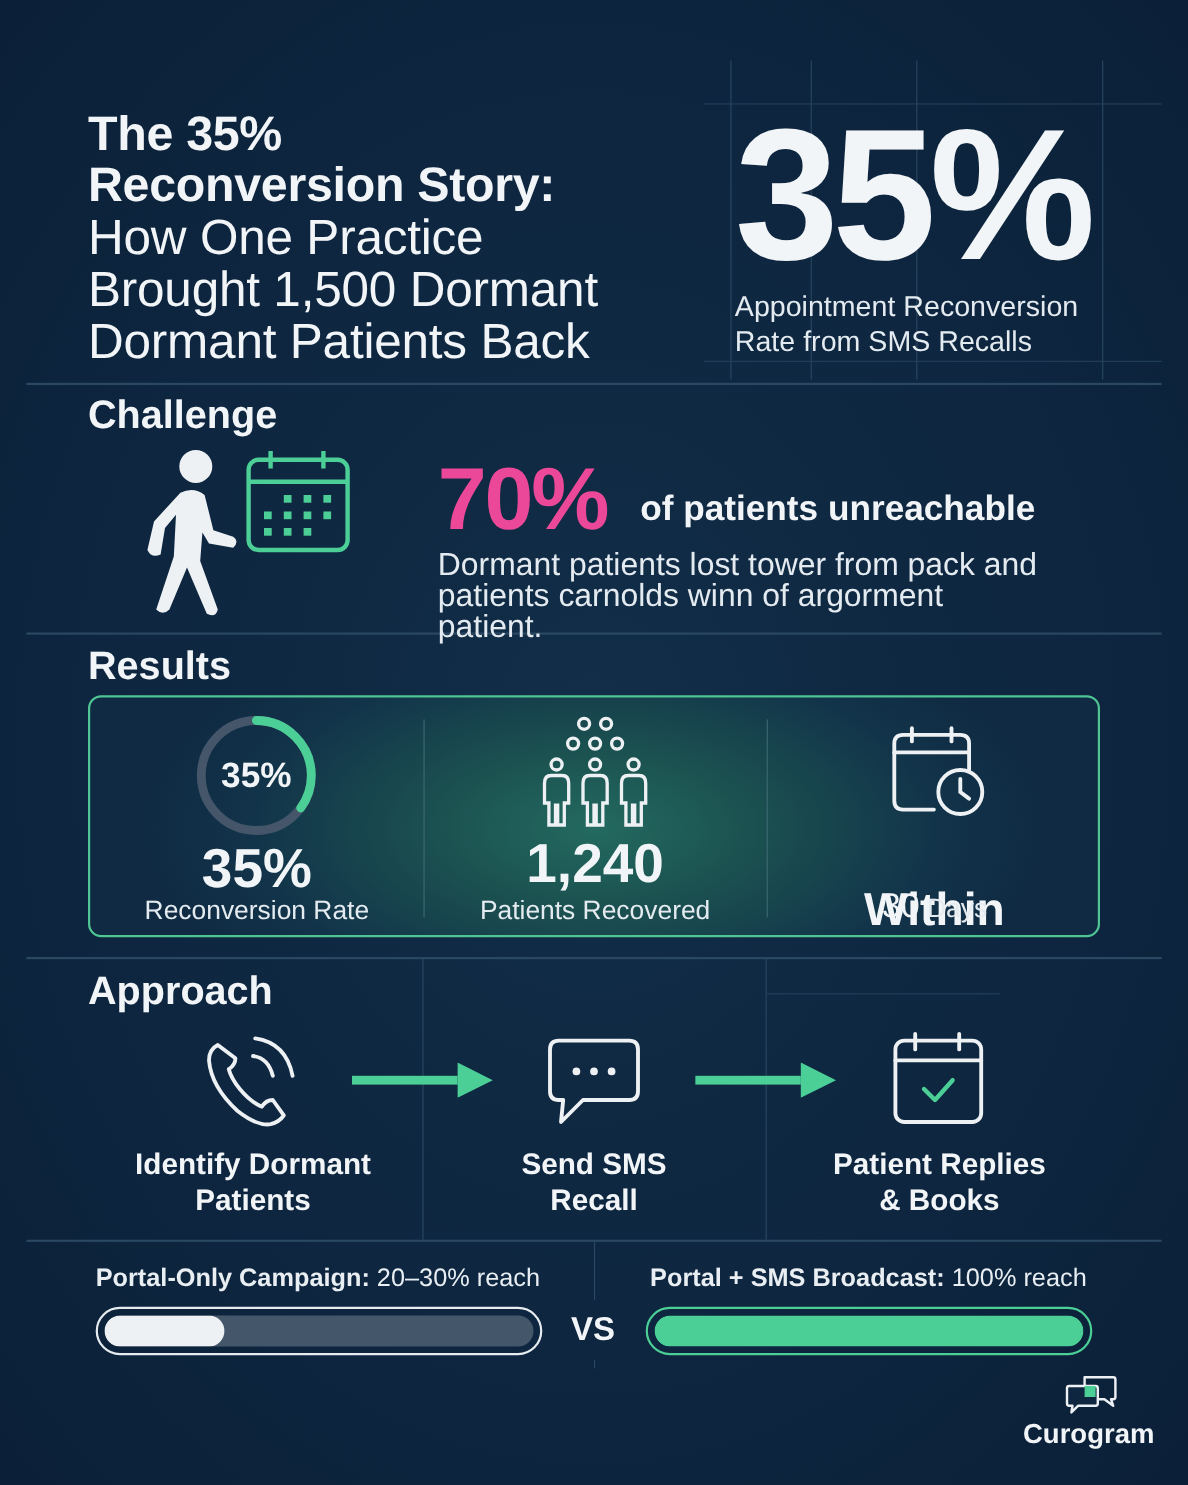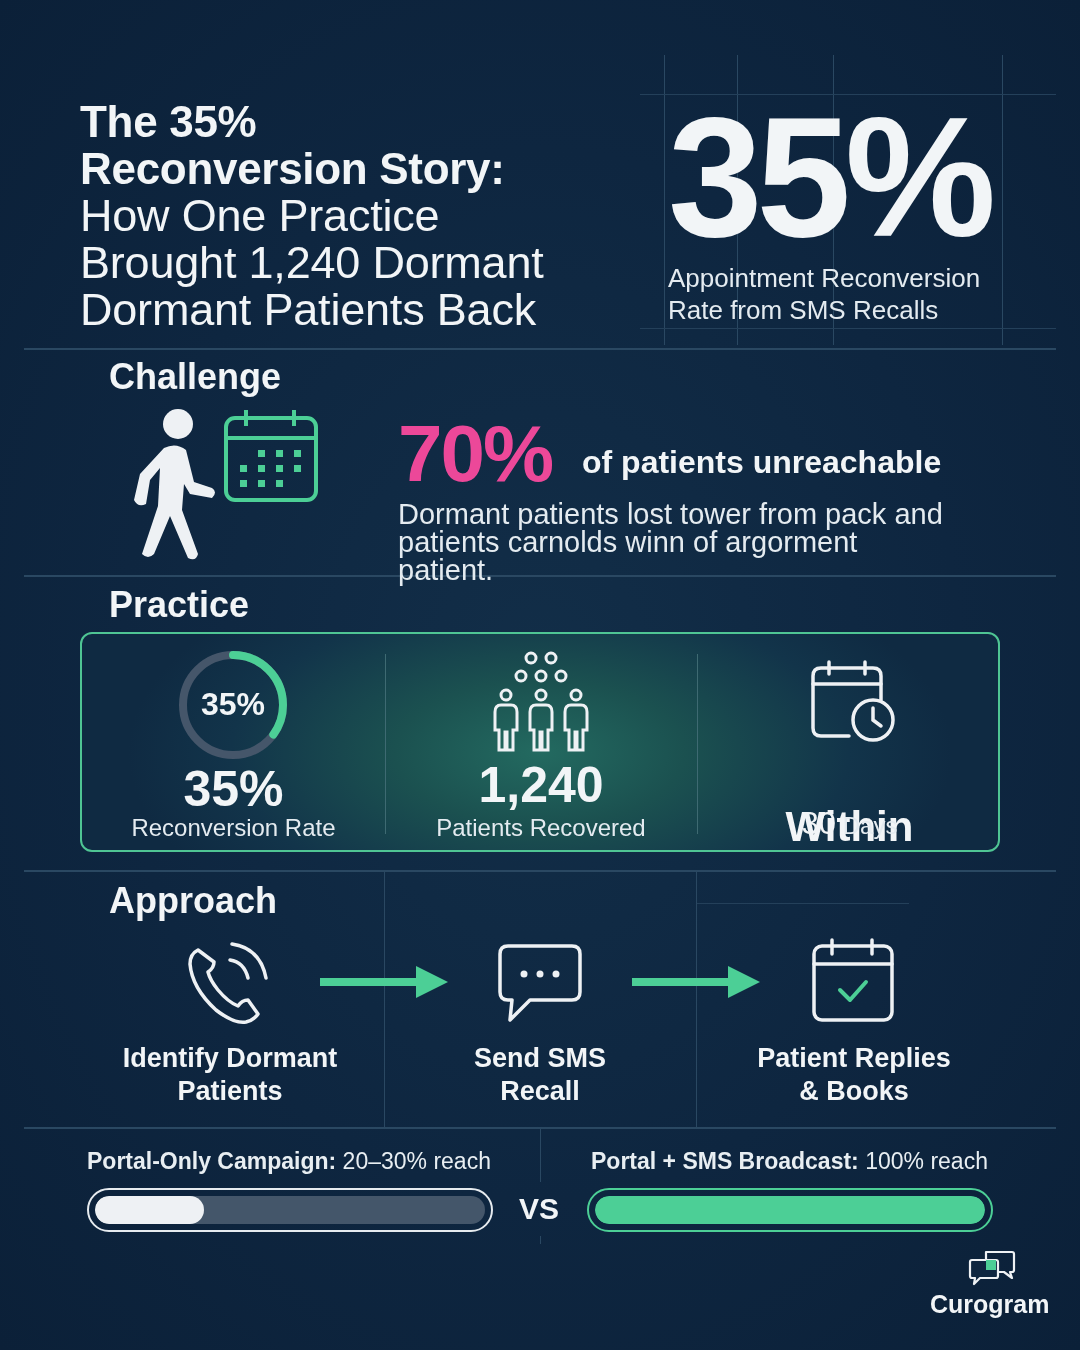--- a/index.html
+++ b/index.html
@@ -18,21 +18,21 @@
 
   
   .title { left: 80px; top: 98px; width: 540px; }
   .title .bold { font-weight: 700; font-size: 44px; line-height: 47px; color: #f2f5f7; letter-spacing: -0.3px; }
   .title .light { font-weight: 400; font-size: 45px; line-height: 47px; color: #f2f5f7; letter-spacing: -0.2px; }
 
   .hero-num { left: 668px; top: 92px; font-size: 170px; font-weight: 700; line-height: 170px; color: #f2f5f7; letter-spacing: -6px; }
   .hero-cap { left: 668px; top: 262px; font-size: 26px; line-height: 32px; color: #e4ebf0; width: 360px; }
 
   
-  .section-h { font-size: 36px; font-weight: 700; color: #f2f5f7; margin-left: 29px; }
+  .section-h { font-size: 36px; font-weight: 700; color: #f2f5f7; }
 
   
   .stat70 { left: 398px; top: 412px; font-size: 80px; font-weight: 700; line-height: 84px; letter-spacing: -2px; color: #ec4899; }
   .stat70-text { left: 582px; top: 412px; font-size: 32px; font-weight: 700; line-height: 37px; color: #f2f5f7; width: 420px; margin-top: 32px; }
   .challenge-desc { left: 398px; top: 500px; font-size: 29px; line-height: 28px; color: #e4ebf0; width: 560px; }
 
   
   .results-card {
     left: 80px; top: 632px; width: 920px; height: 220px;
     border: 2px solid #4fc594; border-radius: 12px;
@@ -75,21 +75,21 @@
 
 <div class="vline" style="left:384px; top:871px; height:256px;"></div>
 <div class="vline" style="left:696px; top:871px; height:256px;"></div>
 <div class="vline" style="left:540px; top:1128px; height:54px;"></div>
 <div class="vline" style="left:540px; top:1236px; height:8px;"></div>
 
 <div class="abs title">
   <div class="bold">The 35%</div>
   <div class="bold">Reconversion Story:</div>
   <div class="light">How One Practice</div>
-  <div class="light">Brought 1,240 Dormant</div>
+  <div class="light">Brought 1,500 Dormant</div>
   <div class="light">Dormant Patients Back</div>
 </div>
 
 <div class="abs hero-num">35%</div>
 <div class="abs hero-cap">
   <div>Appointment Reconversion</div>
   <div>Rate from SMS Recalls</div>
 </div>
 
 <div class="abs section-h" style="left:80px; top:356px;">Challenge</div>
@@ -119,21 +119,21 @@
 
 <div class="abs stat70">70%</div>
 <div class="abs stat70-text">
   <div>of patients unreachable</div>
 </div>
 <div class="abs challenge-desc">
   <div>Dormant patients lost tower from pack and</div>
   <div>patients carnolds winn of argorment patient.</div>
 </div>
 
-<div class="abs section-h" style="left:80px; top:584px;">Practice</div>
+<div class="abs section-h" style="left:80px; top:584px;">Results</div>
 
 <div class="abs results-card">
   <div class="divider" style="left:303px;"></div>
   <div class="divider" style="left:615px;"></div>
 
   <div class="result-col" style="left:0; width:303px;">
     <svg class="abs" style="left:96px; top:16px;" width="110" height="110" viewBox="0 0 110 110">
       <circle cx="55" cy="55" r="50" fill="none" stroke="#45566a" stroke-width="8"></circle>
       <circle cx="55" cy="55" r="50" fill="none" stroke="#4ccf96" stroke-width="8" stroke-linecap="round" stroke-dasharray="110 314.16" transform="rotate(-90 55 55)"></circle>
     </svg>

